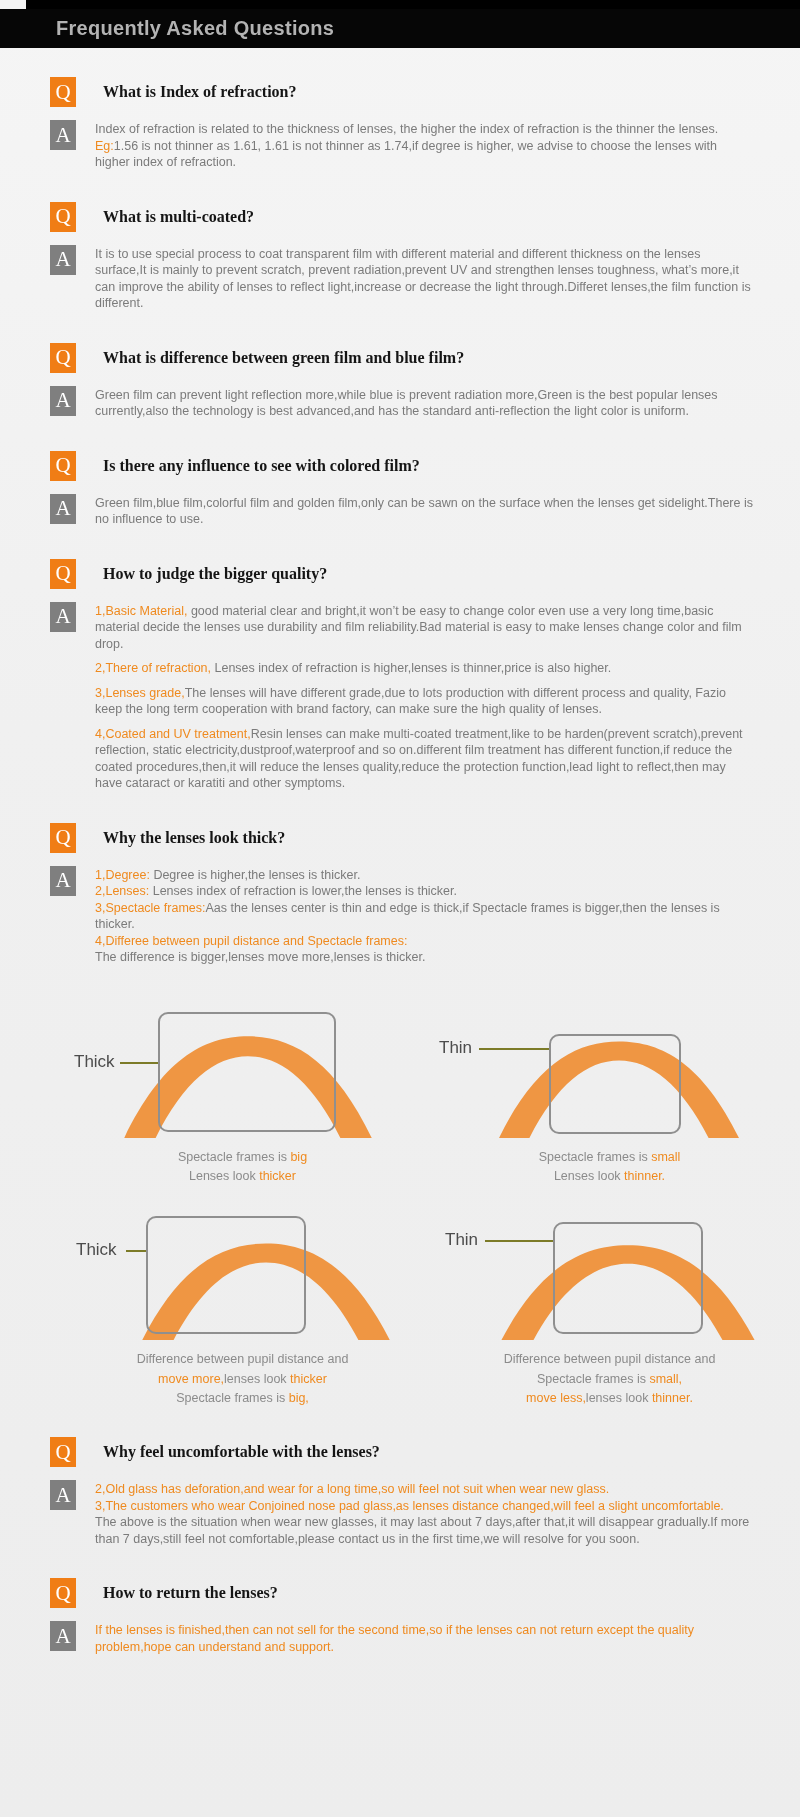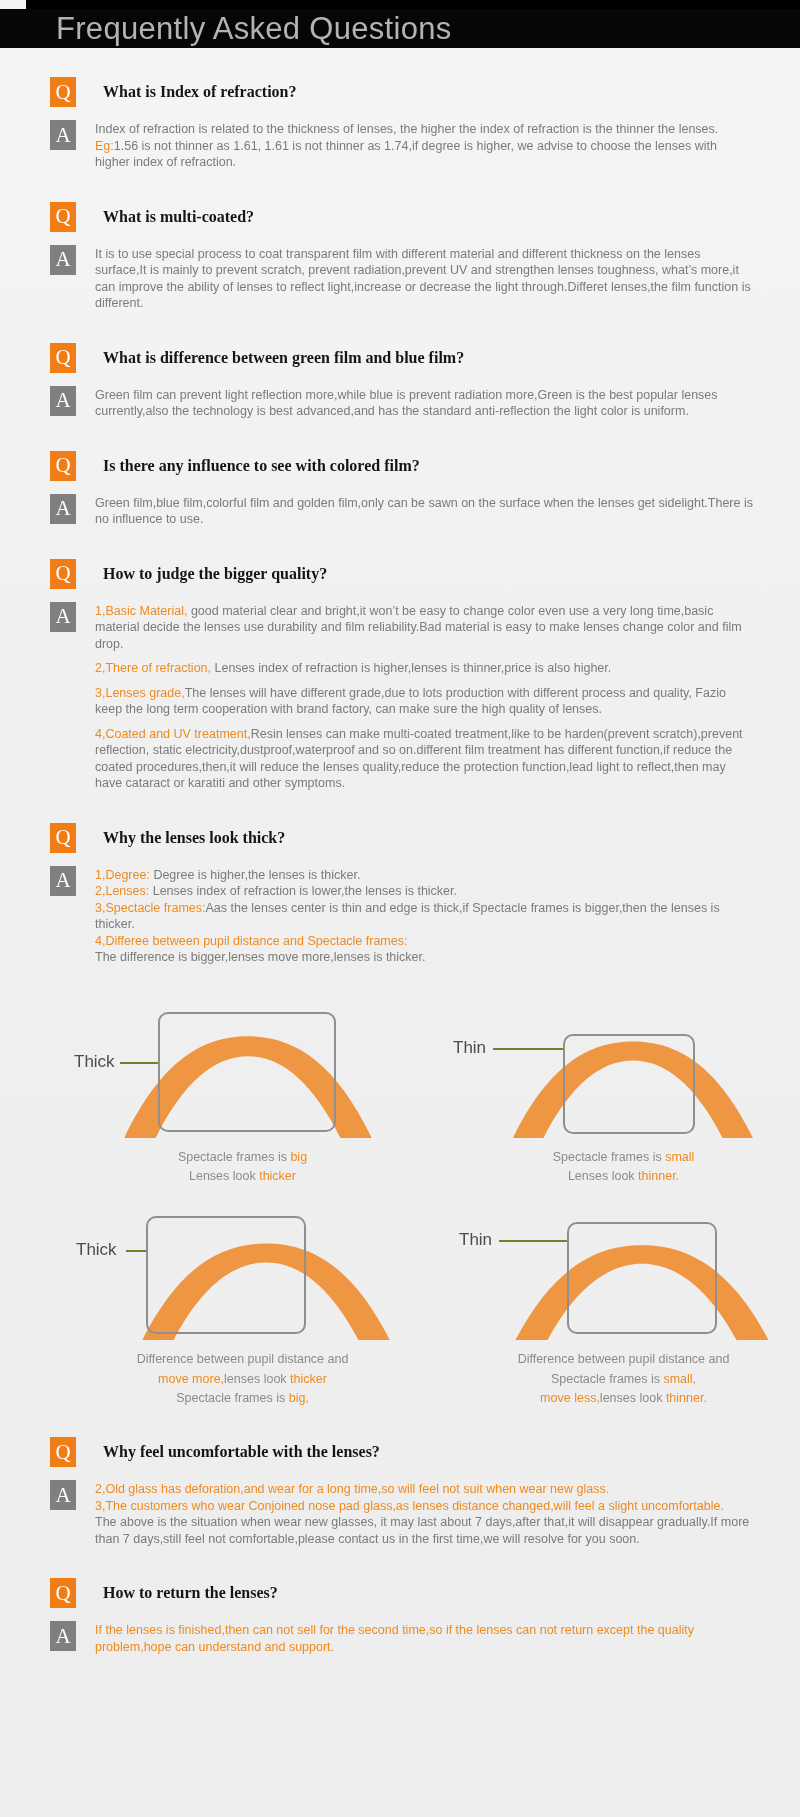--- a/index.html
+++ b/index.html
@@ -4,41 +4,41 @@
 <style>
   html,body{margin:0;padding:0;background:#fff;}
   .page{
     width:800px;min-height:1817px;margin:0 auto;position:relative;
     background:linear-gradient(180deg,#f5f5f5 0%,#f0f0f0 40%,#ededed 100%);
     font-family:"Liberation Sans",sans-serif;overflow:hidden;
   }
   
   .header-topstrip{height:9px;background:linear-gradient(to right,#f4f4f4 0px,#f4f4f4 26px,#000 26px);}
   .header-bar{height:39px;background:#060606;display:flex;align-items:center;padding-left:56px;}
-  .header-title{color:#b3b3b3;font-size:31px;font-weight:normal;letter-spacing:.3px;}
+  .header-title{color:#b3b3b3;font-size:20px;font-weight:bold;letter-spacing:.3px;}
   
   .content{padding:0 45px 28px 50px;}
   .faq{margin-top:29px;}
   .faq:first-child{margin-top:27px;}
   .q-row{display:flex;align-items:center;gap:19px;}
   .badge{
     width:26px;height:30px;flex:0 0 26px;display:flex;align-items:center;justify-content:center;
     color:#fff;font-family:"Liberation Serif",serif;font-size:21px;line-height:1;
   }
   .badge.q{background:#f07d15;}
   .badge.a{background:#7f7f7f;}
   .q-title{margin:8px;font-family:"Liberation Serif",serif;font-weight:600;font-size:16px;color:#151515;}
   .a-row{display:flex;gap:19px;margin-top:11px;align-items:flex-start;}
   .a-body{flex:1;font-size:12.5px;line-height:1.32;color:#7b7b7b;padding-top:1px;}
   .a-body p{margin:0;}
   .a-body.spaced p + p{margin-top:8px;}
   .run-orange{color:#ef8a1f;}
   
   .diagram-grid{
-    display:grid;grid-template-columns:1fr 1fr;gap:24px 36px;
+    display:grid;grid-template-columns:1fr 1fr;gap:24px 22px;
     margin:42px 20px 4px 20px;
   }
   .diagram{margin:0;}
   .diagram-canvas{position:relative;width:345px;height:130px;margin:0 auto;}
   .arch{position:absolute;bottom:0;}
   .arch path{fill:#ef9643;}
   .frame-rect{
     position:absolute;border:2px solid #8f8f8f;border-radius:10px;background:transparent;box-sizing:border-box;
   }
   .pointer-line{position:absolute;height:2px;background:#7c7b28;}

